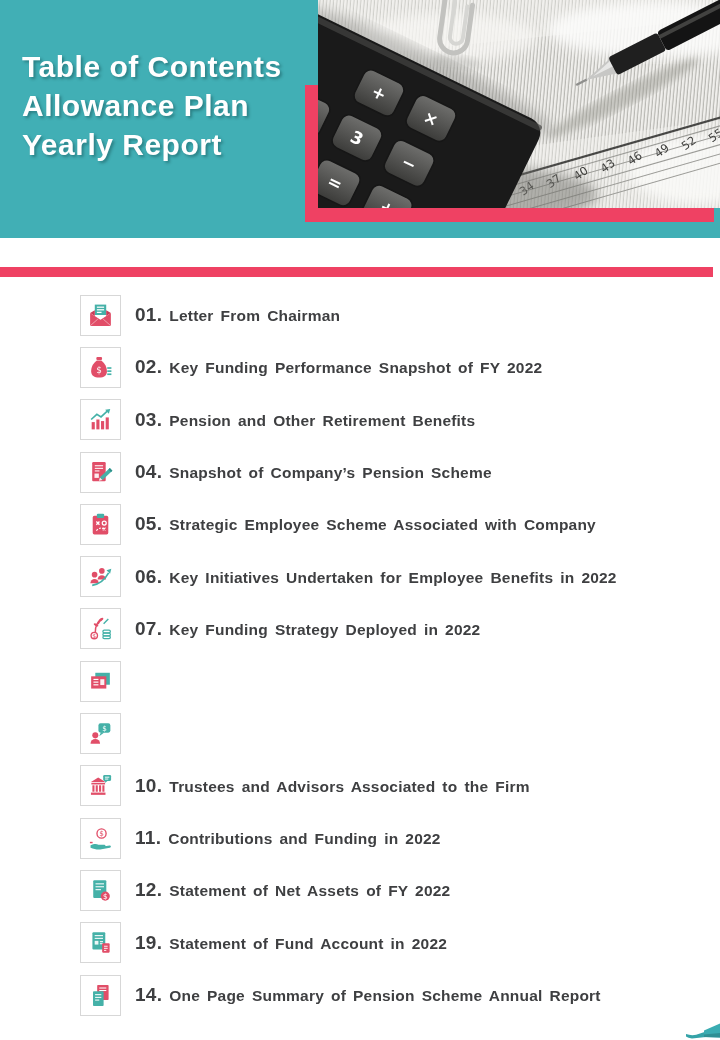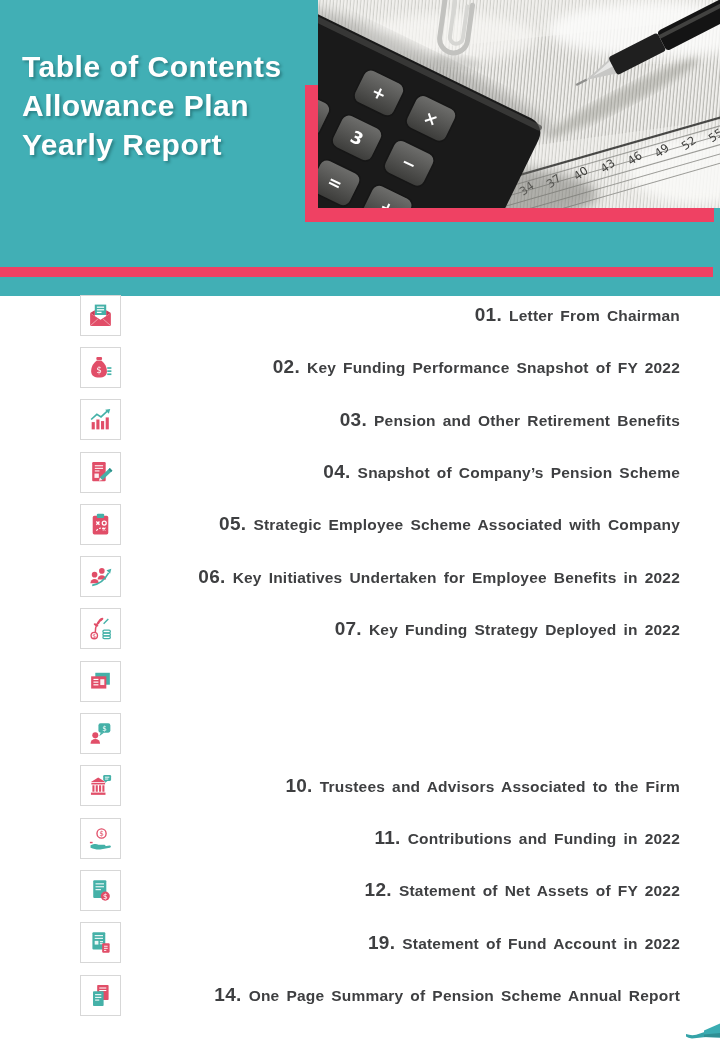--- a/index.html
+++ b/index.html
@@ -1,34 +1,34 @@
 <!DOCTYPE html>
 <html><head>
 <meta charset="utf-8">
 <style>
   html,body{margin:0;padding:0;background:#ffffff;}
   .page{
     position:relative;width:720px;height:1040px;overflow:hidden;background:#ffffff;
     font-family:"Liberation Sans",sans-serif;
   }
   
-  .header{position:absolute;left:0;top:0;width:720px;height:296px;background:#41afb5;}
+  .header{position:absolute;left:0;top:0;width:720px;height:238px;background:#41afb5;}
   .title{
     position:absolute;left:22px;top:47px;margin:0;color:#ffffff;
     font-size:30px;font-weight:700;line-height:39px;letter-spacing:.5px;
     text-shadow:2px 2px 3px rgba(0,40,44,.35);
   }
   .title span{display:block;}
   .accent-stripe{position:absolute;left:305px;top:85px;width:13px;height:137px;background:#ef4163;}
   .accent-bar{position:absolute;left:305px;top:208px;width:409px;height:14px;background:#ef4163;}
   .photo{position:absolute;left:318px;top:0;width:402px;height:208px;overflow:hidden;}
   .rule{position:absolute;left:0;top:267px;width:713px;height:10px;background:#ef4163;}
   
   .toc{position:absolute;left:80px;top:289px;width:600px;}
-  .row{display:flex;align-items:center;height:52.3px;justify-content:space-between;}
+  .row{display:flex;align-items:center;height:52.3px;}
   .icon-box{
     width:39px;height:39px;flex:0 0 39px;background:#ffffff;border:1px solid #d7d7d7;
     display:flex;align-items:center;justify-content:center;
   }
   .icon-box svg{display:block;}
   .row-text{margin-left:14px;white-space:nowrap;color:#3e3f41;}
   .num{font-size:19px;font-weight:700;letter-spacing:.3px;}
   .lbl{font-size:15.5px;font-weight:700;margin-left:7px;letter-spacing:.2px;word-spacing:2.5px;}
   
   .logo{position:absolute;right:0;bottom:1px;width:34px;height:17px;}

